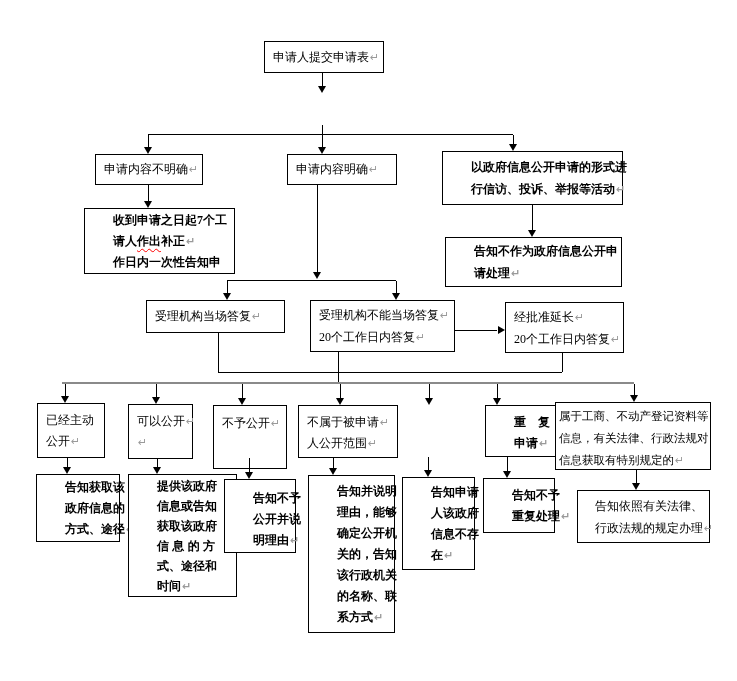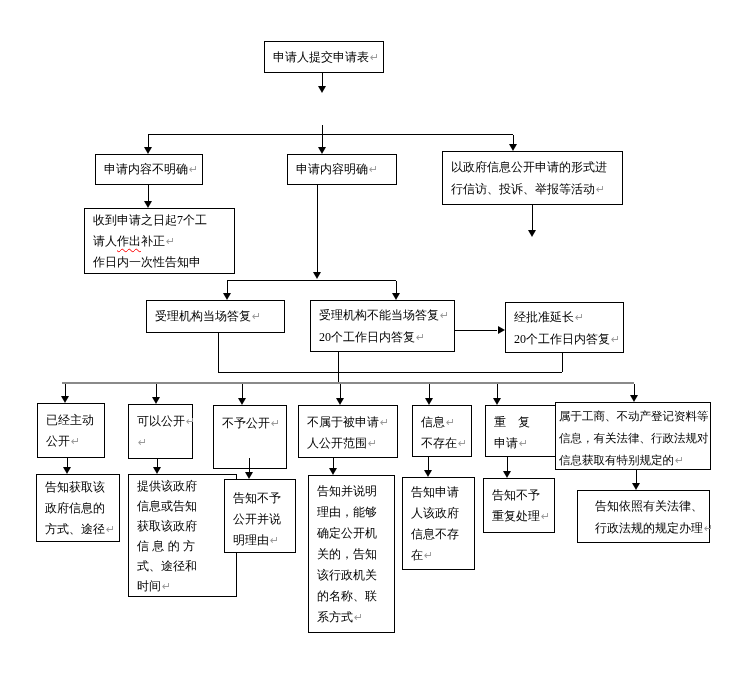--- a/index.html
+++ b/index.html
@@ -6,21 +6,21 @@
   #canvas{position:relative;width:737px;height:681px;background:#fff;overflow:hidden;
           font-family:"Liberation Sans","DejaVu Sans",sans-serif;color:#000;}
   .box{position:absolute;box-sizing:border-box;border:1px solid #000;background:#fff;
        display:flex;flex-direction:column;justify-content:center;
        font-size:12px;line-height:21px;padding:0 8px;}
   .tc{text-align:left;}
   .top{justify-content:flex-start;padding-top:6px;}
   .lh22{line-height:22px;}
   .lh20{line-height:20px;}
   .tight{font-size:11.5px;line-height:22px;padding:0 3px;}
-  .p10{padding-left:8px;padding-right:10px;}
+  .p10{padding-left:28px;padding-right:10px;font-weight:bold;}
   .ln{white-space:nowrap;}
   .num{font-family:"Liberation Serif","DejaVu Serif",serif;}
   .sq{text-decoration:underline;text-decoration-style:wavy;text-decoration-color:#ff0000;text-decoration-thickness:1px;text-underline-offset:3px;}
   .pm{color:#9a9a9a;font-size:11px;margin-left:1px;}
   .vl{position:absolute;width:1px;background:#000;}
   .hl{position:absolute;height:1px;background:#000;}
   .gray{background:#8a8a8a;height:2px;}
   .ad{position:absolute;width:0;height:0;border-left:4px solid transparent;
       border-right:4px solid transparent;border-top:7px solid #000;}
   .ar{position:absolute;width:0;height:0;border-top:4px solid transparent;
@@ -42,20 +42,24 @@
     </div>
   <div class="box lh22 p10" style="left:442px;top:151px;width:181px;height:54px">
       <div class="ln"><span>以政府信息公开申请的形式进</span></div>
       <div class="ln"><span>行信访、投诉、举报等活动</span><span class="pm">↵</span></div>
     </div>
   <div class="box p10" style="left:84px;top:208px;width:151px;height:66px">
       <div class="ln"><span>收到申请之日起</span><span class="num">7</span><span>个工</span></div>
       <div class="ln"><span>请人</span><span class="sq">作出</span><span>补正</span><span class="pm">↵</span></div>
       <div class="ln"><span>作日内一次性告知申</span></div>
     </div>
+  <div class="box lh22 p10" style="left:445px;top:237px;width:177px;height:50px">
+      <div class="ln"><span>告知不作为政府信息公开申</span></div>
+      <div class="ln"><span>请处理</span><span class="pm">↵</span></div>
+    </div>
   <div class="box tc" style="left:146px;top:300px;width:139px;height:33px">
       <div class="ln"><span>受理机构当场答复</span><span class="pm">↵</span></div>
     </div>
   <div class="box tc lh22" style="left:310px;top:300px;width:145px;height:52px">
       <div class="ln"><span>受理机构不能当场答复</span><span class="pm">↵</span></div>
       <div class="ln"><span class="num">20</span><span>个工作日内答复</span><span class="pm">↵</span></div>
     </div>
   <div class="box tc lh22" style="left:505px;top:302px;width:119px;height:51px">
       <div class="ln"><span>经批准延长</span><span class="pm">↵</span></div>
       <div class="ln"><span class="num">20</span><span>个工作日内答复</span><span class="pm">↵</span></div>
@@ -68,24 +72,20 @@
   <div class="box top" style="left:128px;top:404px;width:65px;height:55px">
       <div class="ln"><span>可以公开</span><span class="pm">↵</span></div>
       <div class="ln"><span class="pm">↵</span></div>
     </div>
   <div class="box top" style="left:213px;top:405px;width:74px;height:64px;padding-top:7px">
       <div class="ln"><span>不予公开</span><span class="pm">↵</span></div>
     </div>
   <div class="box top" style="left:298px;top:405px;width:100px;height:53px">
       <div class="ln"><span>不属于被申请</span><span class="pm">↵</span></div>
       <div class="ln"><span>人公开范围</span><span class="pm">↵</span></div>
-    </div>
-  <div class="box top p10" style="left:412px;top:405px;width:60px;height:52px">
-      <div class="ln"><span>信息</span><span class="pm">↵</span></div>
-      <div class="ln"><span>不存在</span><span class="pm">↵</span></div>
     </div>
   <div class="box top p10" style="left:485px;top:405px;width:72px;height:52px">
       <div class="ln"><span>重　复</span></div>
       <div class="ln"><span>申请</span><span class="pm">↵</span></div>
     </div>
   <div class="box top tight" style="left:555px;top:402px;width:156px;height:68px;padding-top:2px">
       <div class="ln"><span>属于工商、不动产登记资料等</span></div>
       <div class="ln"><span>信息，有关法律、行政法规对</span></div>
       <div class="ln"><span>信息获取有特别规定的</span><span class="pm">↵</span></div>
     </div>

